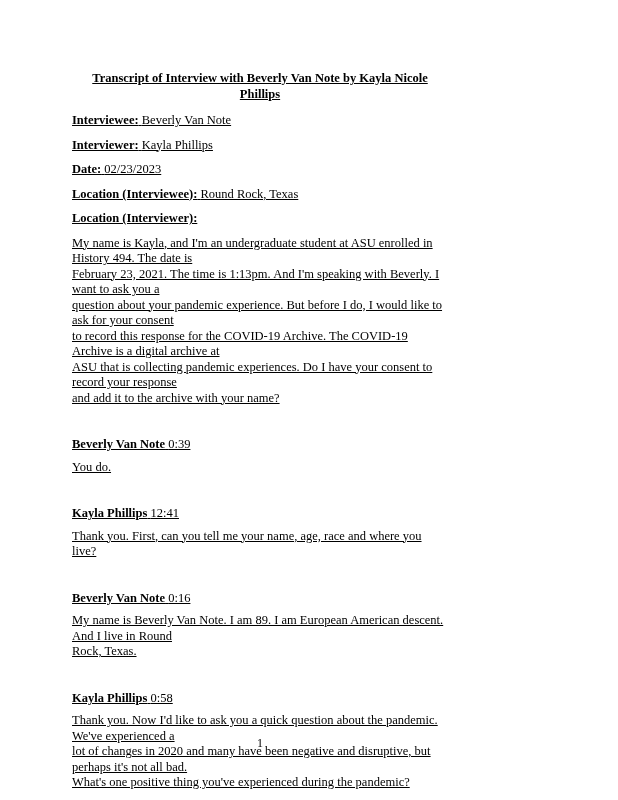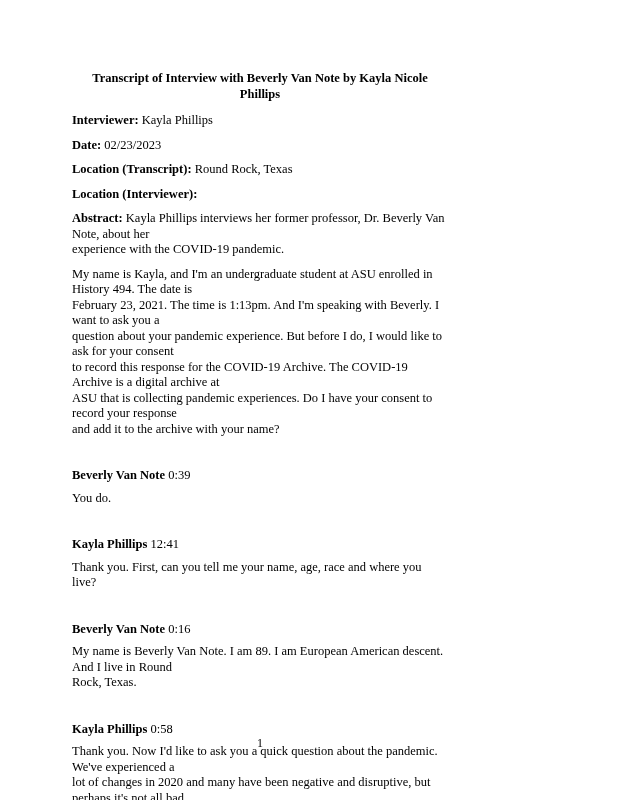--- a/index.html
+++ b/index.html
@@ -12,20 +12,21 @@
     width: 520px;
     height: 800px;
     box-sizing: border-box;
     padding: 71px 72px 16px 72px;
     background: #ffffff;
     color: #000000;
     font-family: "Liberation Serif", "DejaVu Serif", serif;
     font-size: 12.5px;
     line-height: 15.5px;
     overflow: hidden;
+    text-decoration: underline;
   }
   .title {
     font-size: 12.5px;
     line-height: 15.5px;
     font-weight: bold;
     text-align: center;
     margin: 0 0 11px 0;
   }
   p {
     margin: 0 0 9px 0;
@@ -49,31 +50,30 @@
     line-height: 15px;
   }
 </style>
 </head>
 <body>
 
 <div class="page">
 
   <h1 class="title">Transcript of Interview with Beverly Van Note by Kayla Nicole Phillips</h1>
 
+  <p class="meta"><strong>Interviewee:</strong> <span>Beverly Van Note</span></p>
 
   <p class="meta"><strong>Interviewer:</strong> <span>Kayla Phillips</span></p>
 
   <p class="meta"><strong>Date:</strong> <span>02/23/2023</span></p>
 
-  <p class="meta"><strong>Location (Transcript):</strong> <span>Round Rock, Texas</span></p>
+  <p class="meta"><strong>Location (Interviewee):</strong> <span>Round Rock, Texas</span></p>
 
   <p class="meta"><strong>Location (Interviewer):</strong> <span></span></p>
 
-  <p class="meta"><strong>Abstract:</strong> <span class="t">Kayla Phillips interviews her former professor, Dr. Beverly Van Note, about her
-experience with the COVID-19 pandemic.</span></p>
 
   <p class="para t">My name is Kayla, and I'm an undergraduate student at ASU enrolled in History 494. The date is
 February 23, 2021. The time is 1:13pm. And I'm speaking with Beverly. I want to ask you a
 question about your pandemic experience. But before I do, I would like to ask for your consent
 to record this response for the COVID-19 Archive. The COVID-19 Archive is a digital archive at
 ASU that is collecting pandemic experiences. Do I have your consent to record your response
 and add it to the archive with your name?</p>
 
   <p class="speaker"><strong>Beverly Van Note</strong> <span>0:39</span></p>
   <p class="para t">You do.</p>

